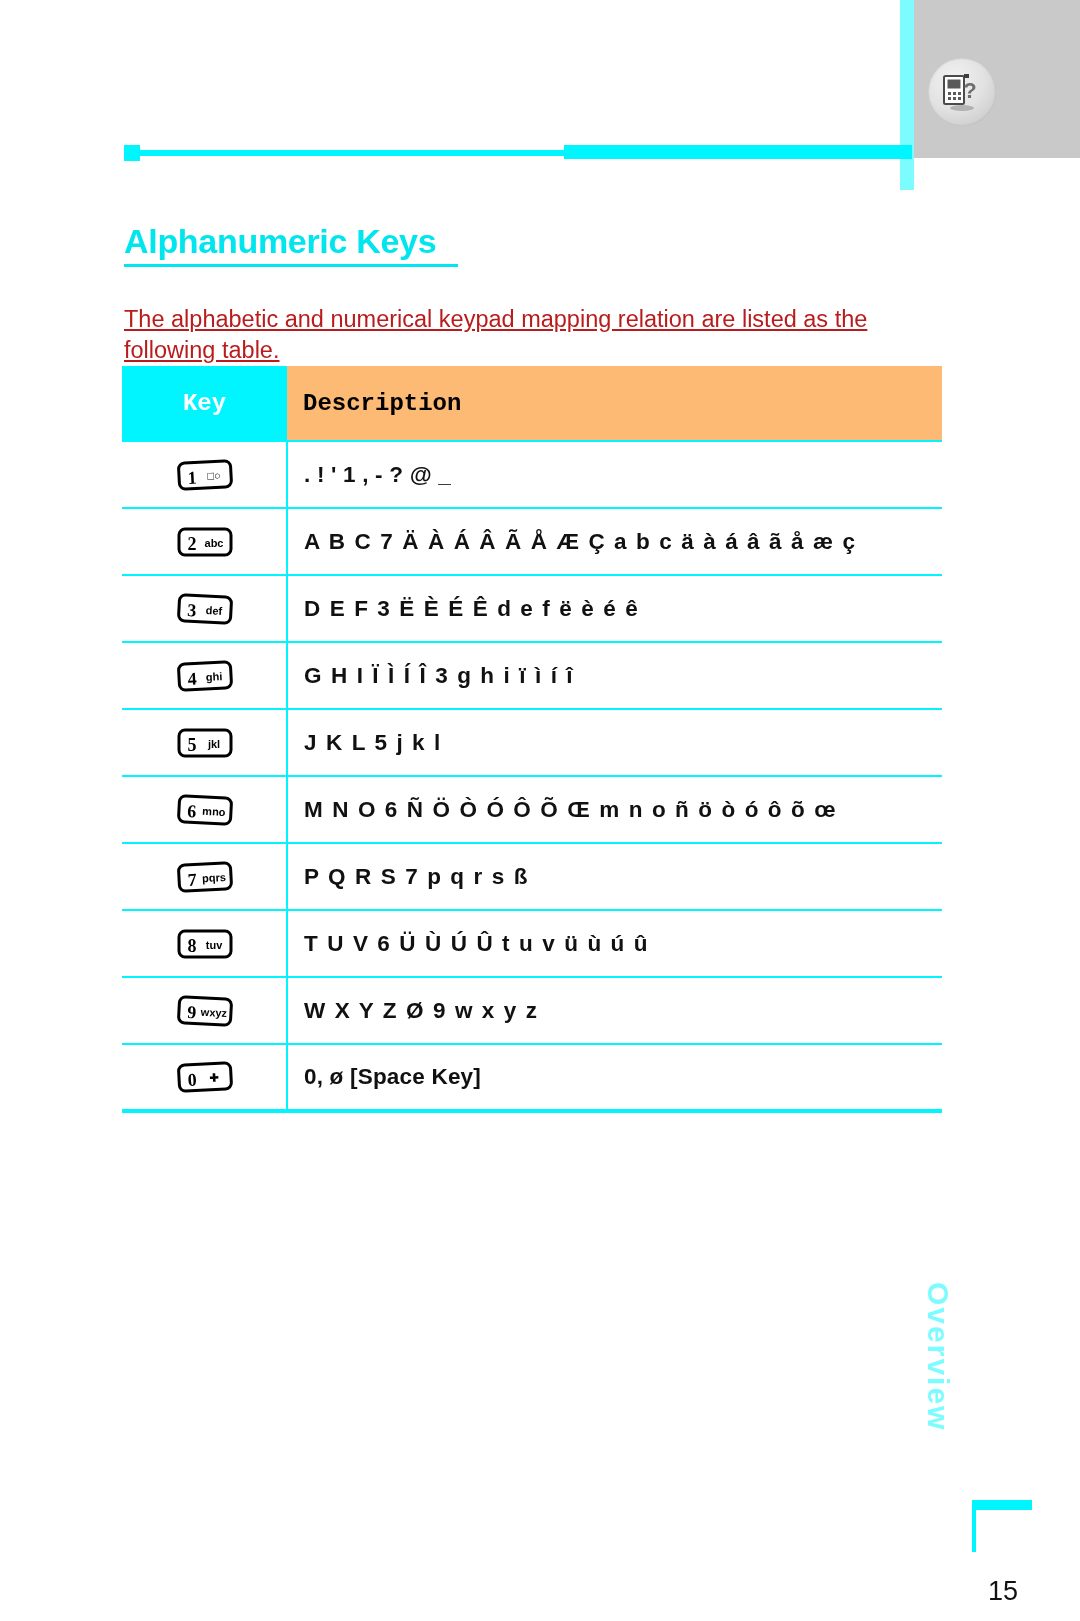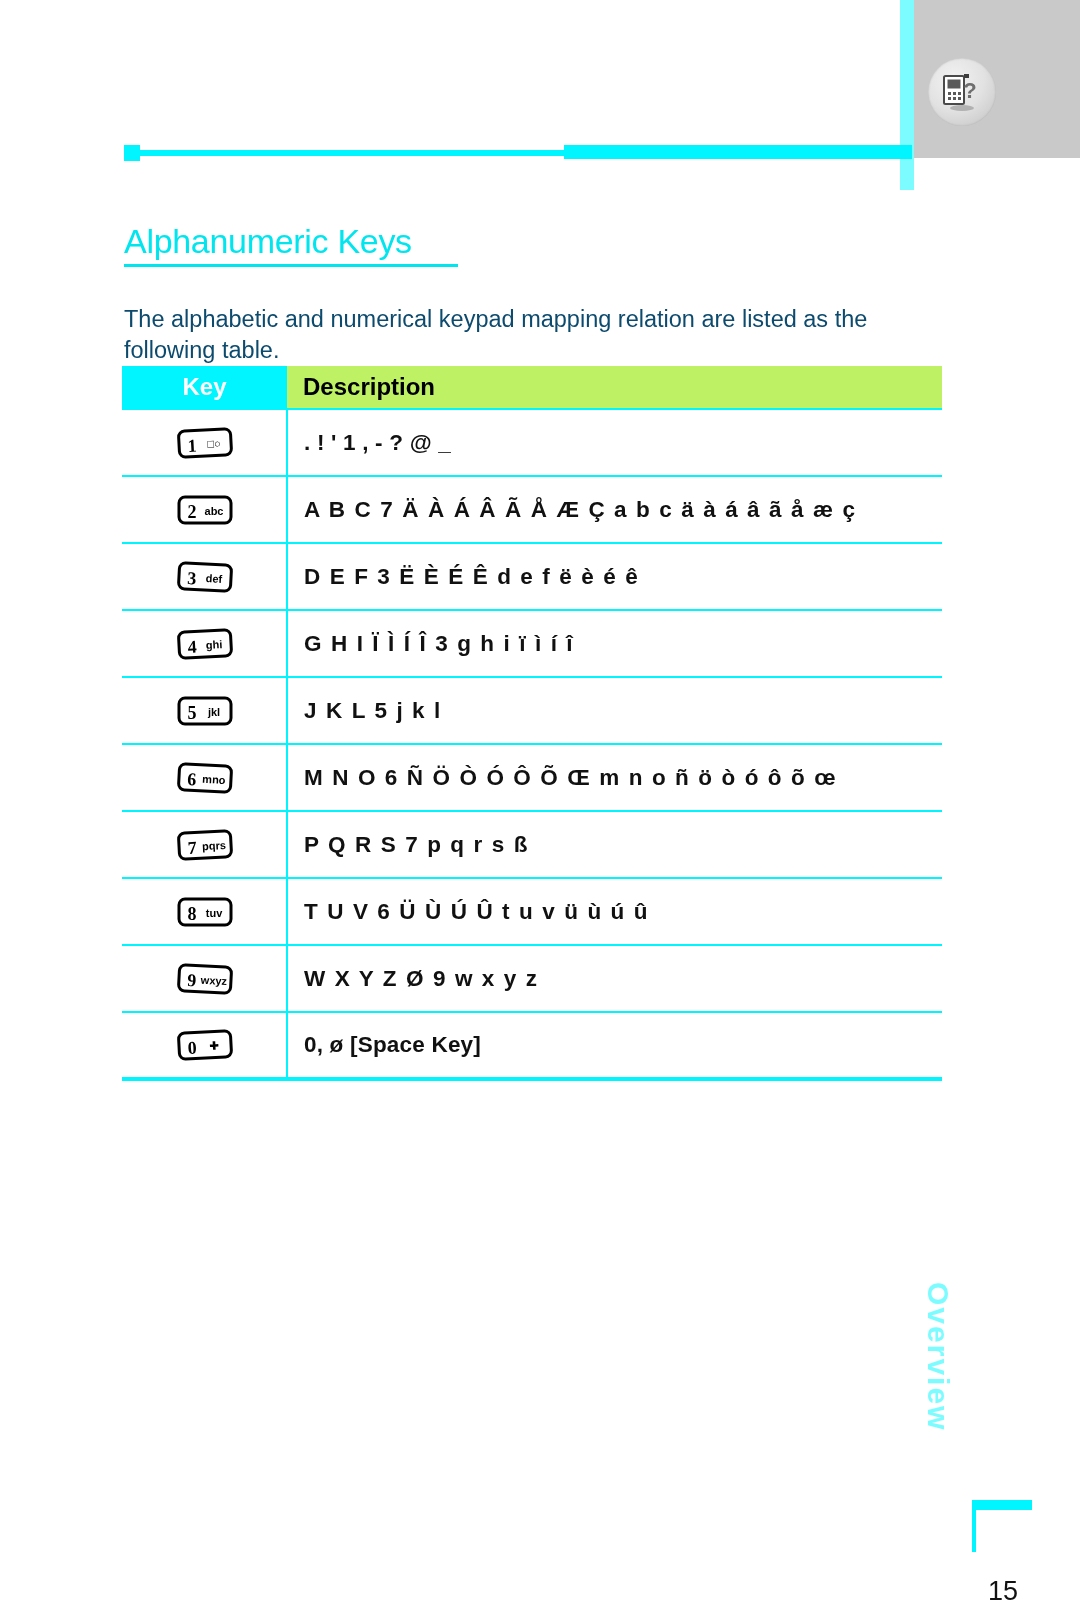--- a/index.html
+++ b/index.html
@@ -71,70 +71,72 @@
     height: 14px;
     background: #00f5ff;
   }
 
   
   .page-title {
     position: absolute;
     left: 124px;
     top: 222px;
     font-size: 34px;
-    font-weight: normal;
+    font-weight: bold;
     color: #00e5ee;
     letter-spacing: -0.3px;
   }
   .title-underline {
     position: absolute;
     left: 124px;
     top: 264px;
     width: 334px;
     height: 3px;
     background: #00e5ee;
   }
 
   
   .intro {
     position: absolute;
     left: 124px;
     top: 280px;
     width: 818px;
     font-size: 23.5px;
     line-height: 31px;
-    color: #0c4a6e;
+    color: #b91c1c;
+    text-decoration: underline;
   }
 
   
   .key-table {
     position: absolute;
     left: 122px;
     top: 366px;
     width: 820px;
     border-collapse: collapse;
     table-layout: fixed;
   }
   .key-table col.c-key { width: 165px; }
   .key-table col.c-desc { width: 655px; }
 
   .key-table thead th {
-    padding: 0;
+    padding: 16px;
     height: 42px;
     vertical-align: middle;
+    font-family: Liberation Mono, monospace;
   }
   .th-key {
     background: #00f5ff;
     color: #ffffff;
     font-size: 24px;
     font-weight: bold;
     text-align: center;
   }
   .th-desc {
-    background: #bef264;
+    background: #fdba74;
     color: #000000;
     font-size: 24px;
     font-weight: bold;
     text-align: left;
     padding-left: 16px !important;
   }
 
   .key-table tbody tr { height: 67px; }
   .key-table tbody td {
     border-top: 2.5px solid #00f5ff;

